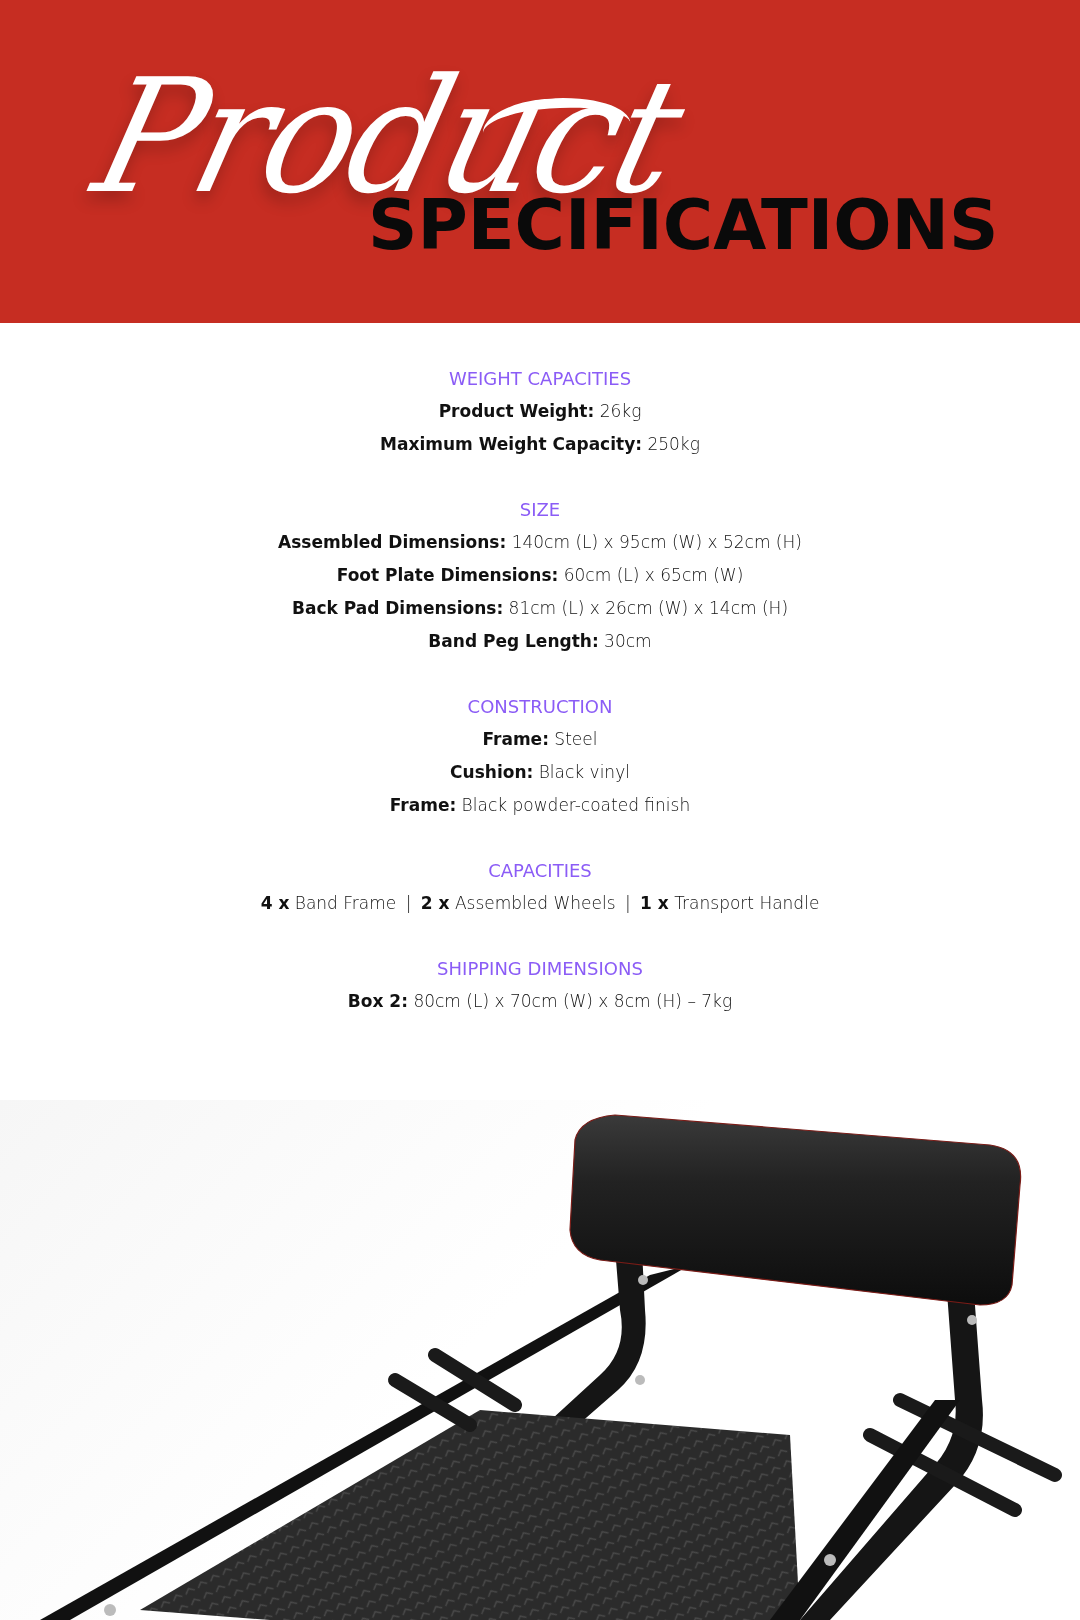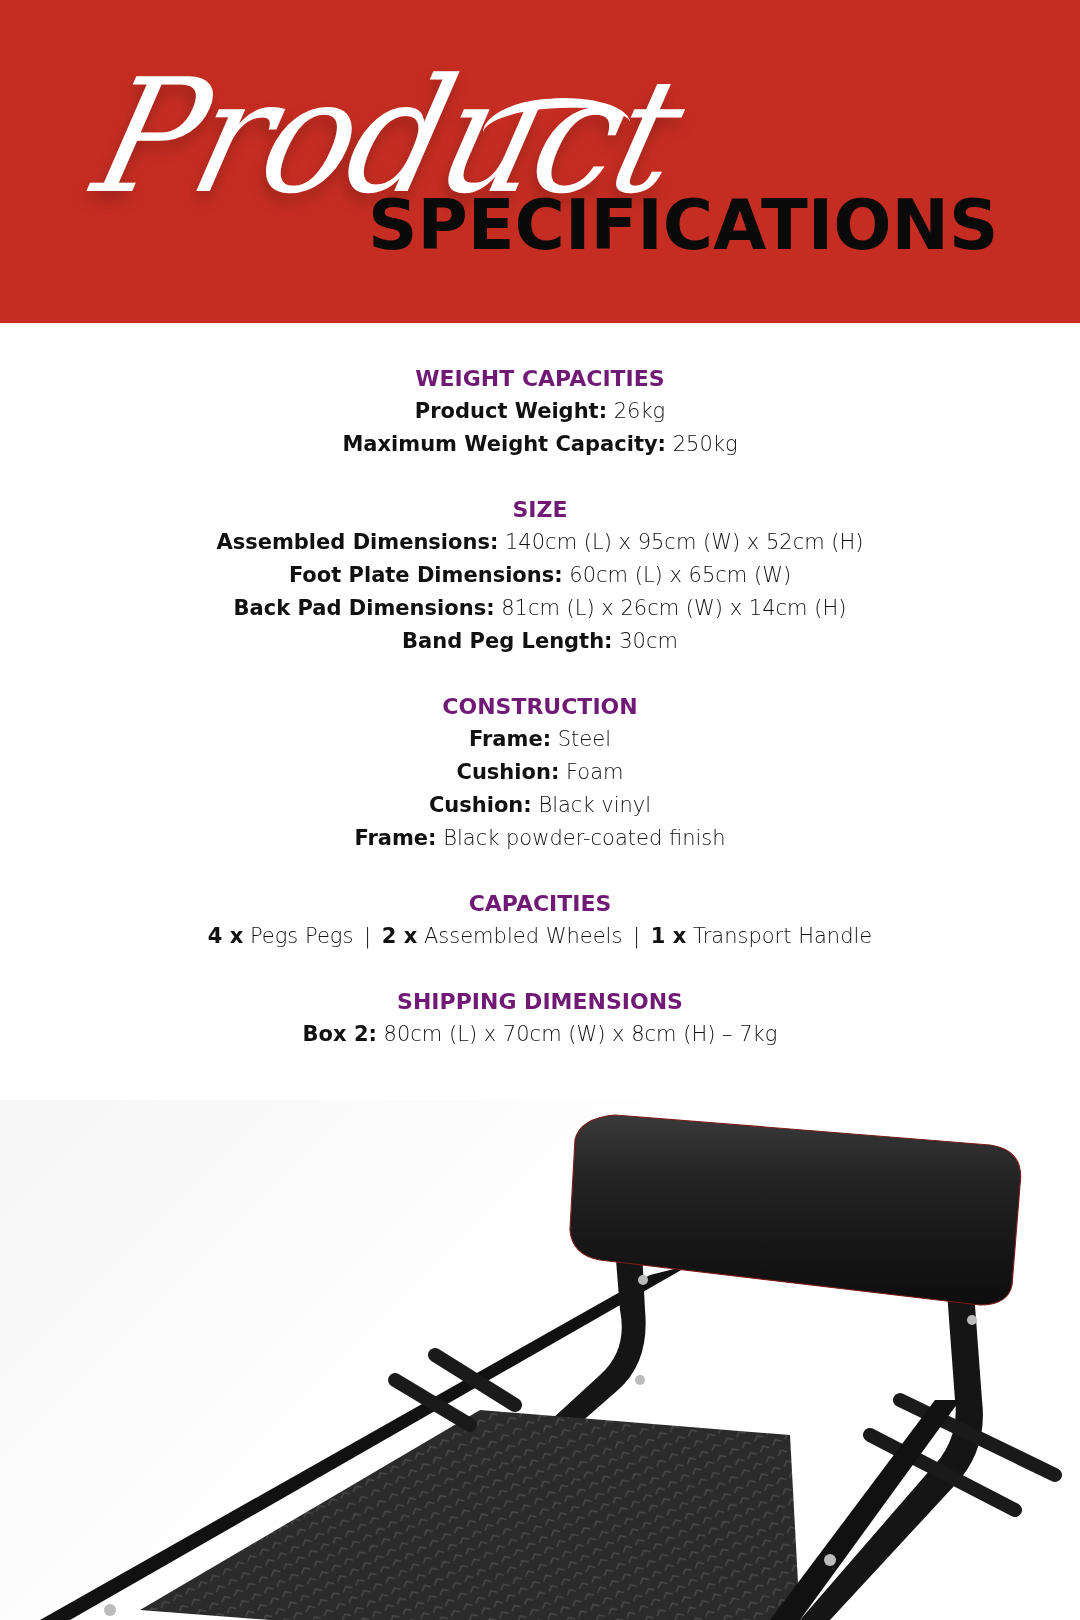--- a/index.html
+++ b/index.html
@@ -46,27 +46,27 @@
       transform-origin: left top;
     }
     .specs {
       position: absolute; left: 0; top: 362px; width: 1080px;
       text-align: center;
       color: #111111;
       font-family: "DejaVu Sans", sans-serif;
     }
     .section { margin-bottom: 32px; }
     .section-heading {
-      color: #701a75;
-      font-weight: 700;
-      font-size: 22px;
+      color: #8b5cf6;
+      font-weight: 400;
+      font-size: 18px;
       line-height: 33px;
     }
     .spec-line {
-      font-size: 21px;
+      font-size: 17px;
       line-height: 33px;
       white-space: nowrap;
     }
     .spec-line .label { font-weight: 700; }
     .spec-line .value { font-weight: 300; }
     .inclusion-qty { font-weight: 700; }
     .inclusion-name { font-weight: 300; }
     .sep { font-weight: 300; padding: 0 4px; }
 
     .photo {
@@ -112,34 +112,31 @@
       <span class="label">Band Peg Length:</span><span class="value"> 30cm</span>
     </div>
   </div>
 
   <div class="section">
     <div class="section-heading">CONSTRUCTION</div>
     <div class="spec-line">
       <span class="label">Frame:</span><span class="value"> Steel</span>
     </div>
     <div class="spec-line">
-      <span class="label">Cushion:</span><span class="value"> Foam</span>
-    </div>
-    <div class="spec-line">
       <span class="label">Cushion:</span><span class="value"> Black vinyl</span>
     </div>
     <div class="spec-line">
       <span class="label">Frame:</span><span class="value"> Black powder-coated finish</span>
     </div>
   </div>
 
   <div class="section">
     <div class="section-heading">CAPACITIES</div>
     <div class="spec-line">
-      <span class="inclusion-qty">4 x</span><span class="inclusion-name"> Pegs Pegs</span>
+      <span class="inclusion-qty">4 x</span><span class="inclusion-name"> Band Frame</span>
       <span class="sep">|</span>
       <span class="inclusion-qty">2 x</span><span class="inclusion-name"> Assembled Wheels</span>
       <span class="sep">|</span>
       <span class="inclusion-qty">1 x</span><span class="inclusion-name"> Transport Handle</span>
     </div>
   </div>
 
   <div class="section">
     <div class="section-heading">SHIPPING DIMENSIONS</div>
     <div class="spec-line">

